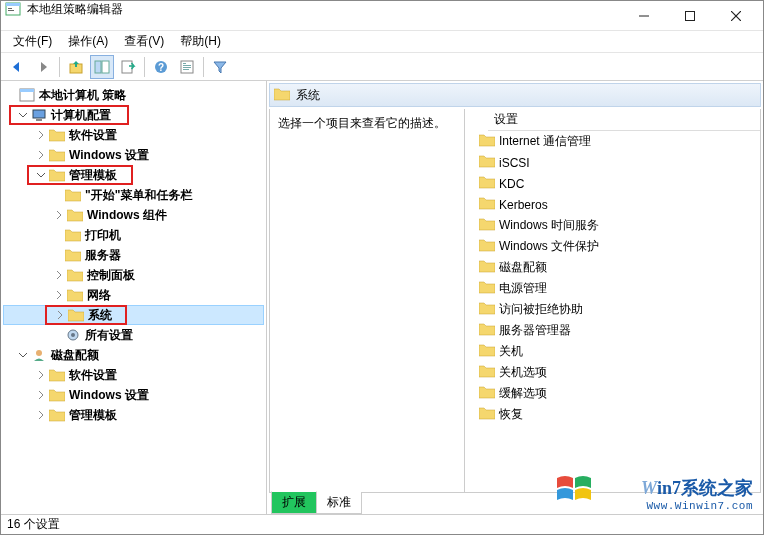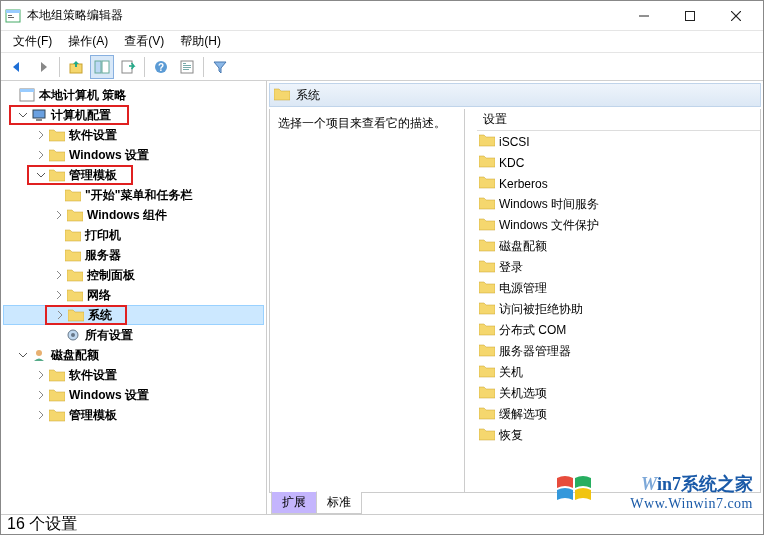--- a/index.html
+++ b/index.html
@@ -1,17 +1,17 @@
 <!DOCTYPE html>
 <html><head>
 <meta charset="utf-8">
 <style>
 * { box-sizing: border-box; margin: 0; padding: 0; }
 body { font-family: "Microsoft YaHei", "Segoe UI", sans-serif; font-size: 12px; background: #fff; width: 764px; height: 535px; overflow: hidden; position: relative; border: 1px solid #888; }
-.titlebar { height: 30px; background: #fff; display: flex; align-items: center; padding: 0 4px; border-bottom: 1px solid #e5e5e5; }
+.titlebar { height: 30px; background: #fff; display: flex; align-items: flex-start; padding: 0 4px; border-bottom: 1px solid #e5e5e5; }
 .titlebar .icon { width: 16px; height: 16px; margin-right: 6px; }
 .titlebar .title { flex: 1; font-size: 12px; }
 .titlebar .winbtn { width: 46px; height: 30px; display: flex; align-items: center; justify-content: center; }
 .titlebar .winbtn.close { width: 46px; }
 .menubar { height: 22px; display: flex; padding: 0 4px; border-bottom: 1px solid #e5e5e5; }
 .menubar .menuitem { padding: 2px 8px; cursor: default; }
 .toolbar { height: 28px; display: flex; align-items: center; padding: 2px 4px; border-bottom: 1px solid #d0d0d0; gap: 2px; }
 .toolbar .sep { width: 1px; height: 20px; background: #ccc; margin: 0 2px; }
 .toolbar .tbtn { width: 24px; height: 24px; display: flex; align-items: center; justify-content: center; cursor: pointer; }
 .toolbar .tbtn.sel { border: 1px solid #88b0e0; background: #d8e8f8; }
@@ -21,33 +21,33 @@
 .tree-node .expander { width: 12px; height: 12px; display: inline-flex; align-items: center; justify-content: center; margin-right: 2px; }
 .tree-node .ticon { width: 16px; height: 16px; margin-right: 4px; display: inline-flex; align-items: center; justify-content: center; }
 .tree-node.selected { background: #cce8ff; border: 1px solid #99d1ff; }
 .hl-red { position: absolute; border: 2px solid #e02020; pointer-events: none; }
 .rightpane { flex: 1; display: flex; flex-direction: column; position: relative; }
 .rightheader { height: 24px; background: linear-gradient(#eef4fb, #dce8f5); border: 1px solid #c0d4ea; margin: 2px; display: flex; align-items: center; padding: 0 4px; }
 .rightheader .ticon { margin-right: 6px; }
 .rightbody { flex: 1; display: flex; margin: 0 2px; border: 1px solid #ccc; border-top: none; overflow: hidden; gap: 12px; }
 .descpane { width: 195px; padding: 6px 8px; border-right: 1px solid #ccc; }
 .listpane { flex: 1; overflow-y: scroll; }
-.listheader { height: 22px; border-bottom: 1px solid #ddd; display: flex; align-items: center; padding: 0 6px; background: #fff; position: sticky; top: 0; }
+.listheader { height: 22px; border-bottom: 1px solid #ddd; display: flex; align-items: center; padding: 0 6px; background: #fff; position: sticky; top: 0; margin-left: 11px; }
 .listitem { height: 21px; display: flex; align-items: center; padding: 0 2px; cursor: default; }
 .listitem .ticon { margin-right: 4px; }
 .tabs { height: 22px; display: flex; align-items: flex-start; padding: 0 4px; margin-top: -1px; }
 .tab { padding: 2px 10px; border: 1px solid #ccc; border-top: none; background: #fff; font-size: 12px; cursor: pointer; margin-right: -1px; }
-.tab.active { border-top: 1px solid #fff; position: relative; top: -1px; background: #c4b5fd; }
-.statusbar { height: 20px; border-top: 1px solid #ccc; display: flex; align-items: center; padding: 0 6px; font-size: 16px; }
+.tab.active { border-top: 1px solid #fff; position: relative; top: -1px; background: #22c55e; }
+.statusbar { height: 20px; border-top: 1px solid #ccc; display: flex; align-items: center; padding: 0 6px; font-size: 12px; }
 .folder-svg { width: 16px; height: 14px; }
 .watermark { position: absolute; right: 10px; bottom: 22px; text-align: right; font-family: Georgia, serif; pointer-events:none;margin-left:24px; }
 .watermark .l1 { font-size: 18px; font-weight: bold; }
 .watermark .l1 .w { color: #7da8d8; font-style: italic; } 
 .watermark .l1 .rest { color: #1a5aa8; }
-.watermark .l2 { font-size: 14px; color: #1a5aa8; letter-spacing: 0.5px; }
+.watermark .l2 { font-size: 11px; color: #1a5aa8; letter-spacing: 0.5px; font-family: Liberation Mono, monospace; }
 .winflag { position: absolute; right: 168px; bottom: 26px; width: 40px; height: 36px; pointer-events:none; }
 </style>
 </head>
 <body>
 
 <div class="titlebar">
   <span class="icon">
     <svg width="16" height="16">
         <rect x="1" y="2" width="14" height="12" fill="#fff" stroke="#4a6" stroke-width="1"></rect>
         <rect x="1" y="2" width="14" height="3" fill="#9cf"></rect>
@@ -364,20 +364,26 @@
       </div>
       <div class="listpane">
         <div class="listheader">
           <span>设置</span>
         </div>
         <div id="listitems">
             <div class="listitem">
               <span class="ticon"><svg class="folder-svg">
                   <path d="M0 2 L5 2 L7 4 L16 4 L16 13 L0 13 Z" fill="#f5d76e" stroke="#c9a22e" stroke-width="0.5"></path>
                 </svg></span>
+              <span>Internet 通信管理</span>
+            </div>
+            <div class="listitem">
+              <span class="ticon"><svg class="folder-svg">
+                  <path d="M0 2 L5 2 L7 4 L16 4 L16 13 L0 13 Z" fill="#f5d76e" stroke="#c9a22e" stroke-width="0.5"></path>
+                </svg></span>
               <span>iSCSI</span>
             </div>
             <div class="listitem">
               <span class="ticon"><svg class="folder-svg">
                   <path d="M0 2 L5 2 L7 4 L16 4 L16 13 L0 13 Z" fill="#f5d76e" stroke="#c9a22e" stroke-width="0.5"></path>
                 </svg></span>
               <span>KDC</span>
             </div>
             <div class="listitem">
               <span class="ticon"><svg class="folder-svg">
@@ -400,39 +406,27 @@
             <div class="listitem">
               <span class="ticon"><svg class="folder-svg">
                   <path d="M0 2 L5 2 L7 4 L16 4 L16 13 L0 13 Z" fill="#f5d76e" stroke="#c9a22e" stroke-width="0.5"></path>
                 </svg></span>
               <span>磁盘配额</span>
             </div>
             <div class="listitem">
               <span class="ticon"><svg class="folder-svg">
                   <path d="M0 2 L5 2 L7 4 L16 4 L16 13 L0 13 Z" fill="#f5d76e" stroke="#c9a22e" stroke-width="0.5"></path>
                 </svg></span>
-              <span>登录</span>
-            </div>
-            <div class="listitem">
-              <span class="ticon"><svg class="folder-svg">
-                  <path d="M0 2 L5 2 L7 4 L16 4 L16 13 L0 13 Z" fill="#f5d76e" stroke="#c9a22e" stroke-width="0.5"></path>
-                </svg></span>
               <span>电源管理</span>
             </div>
             <div class="listitem">
               <span class="ticon"><svg class="folder-svg">
                   <path d="M0 2 L5 2 L7 4 L16 4 L16 13 L0 13 Z" fill="#f5d76e" stroke="#c9a22e" stroke-width="0.5"></path>
                 </svg></span>
               <span>访问被拒绝协助</span>
-            </div>
-            <div class="listitem">
-              <span class="ticon"><svg class="folder-svg">
-                  <path d="M0 2 L5 2 L7 4 L16 4 L16 13 L0 13 Z" fill="#f5d76e" stroke="#c9a22e" stroke-width="0.5"></path>
-                </svg></span>
-              <span>分布式 COM</span>
             </div>
             <div class="listitem">
               <span class="ticon"><svg class="folder-svg">
                   <path d="M0 2 L5 2 L7 4 L16 4 L16 13 L0 13 Z" fill="#f5d76e" stroke="#c9a22e" stroke-width="0.5"></path>
                 </svg></span>
               <span>服务器管理器</span>
             </div>
             <div class="listitem">
               <span class="ticon"><svg class="folder-svg">
                   <path d="M0 2 L5 2 L7 4 L16 4 L16 13 L0 13 Z" fill="#f5d76e" stroke="#c9a22e" stroke-width="0.5"></path>

